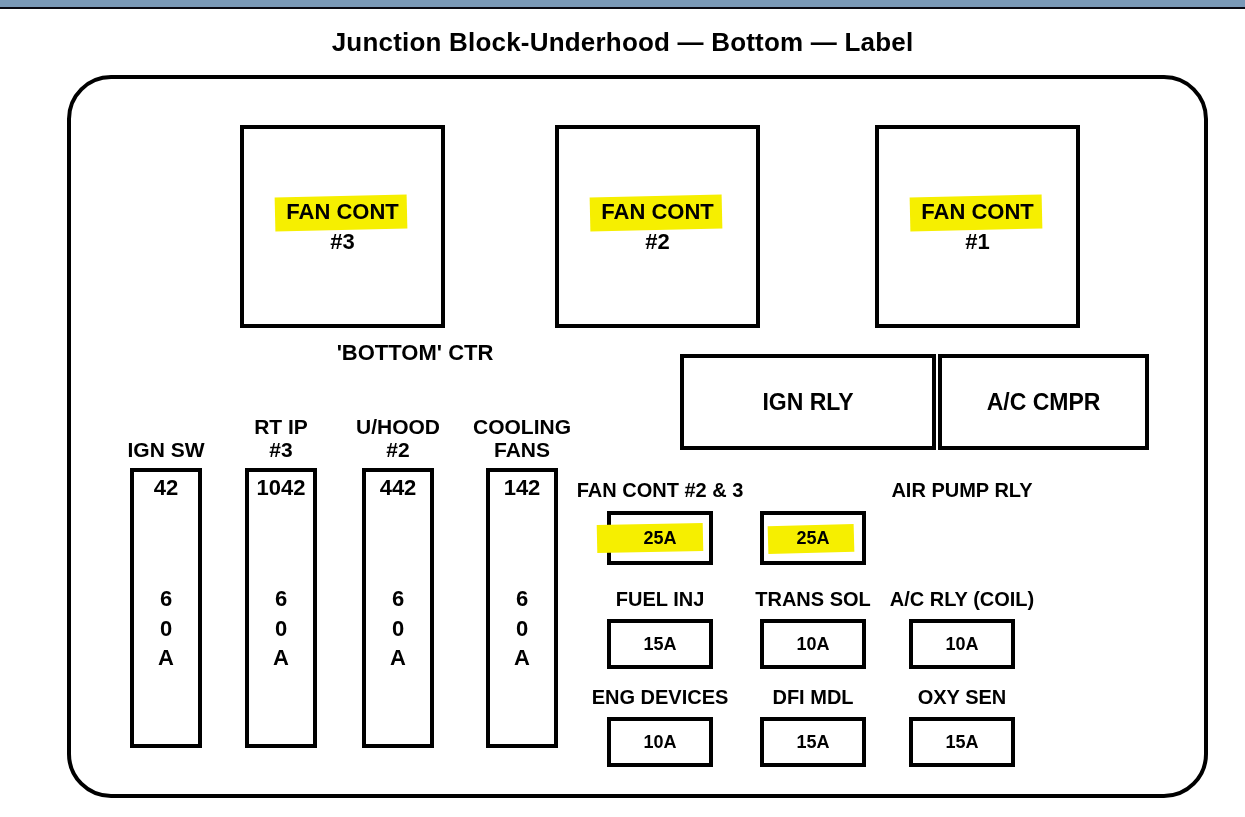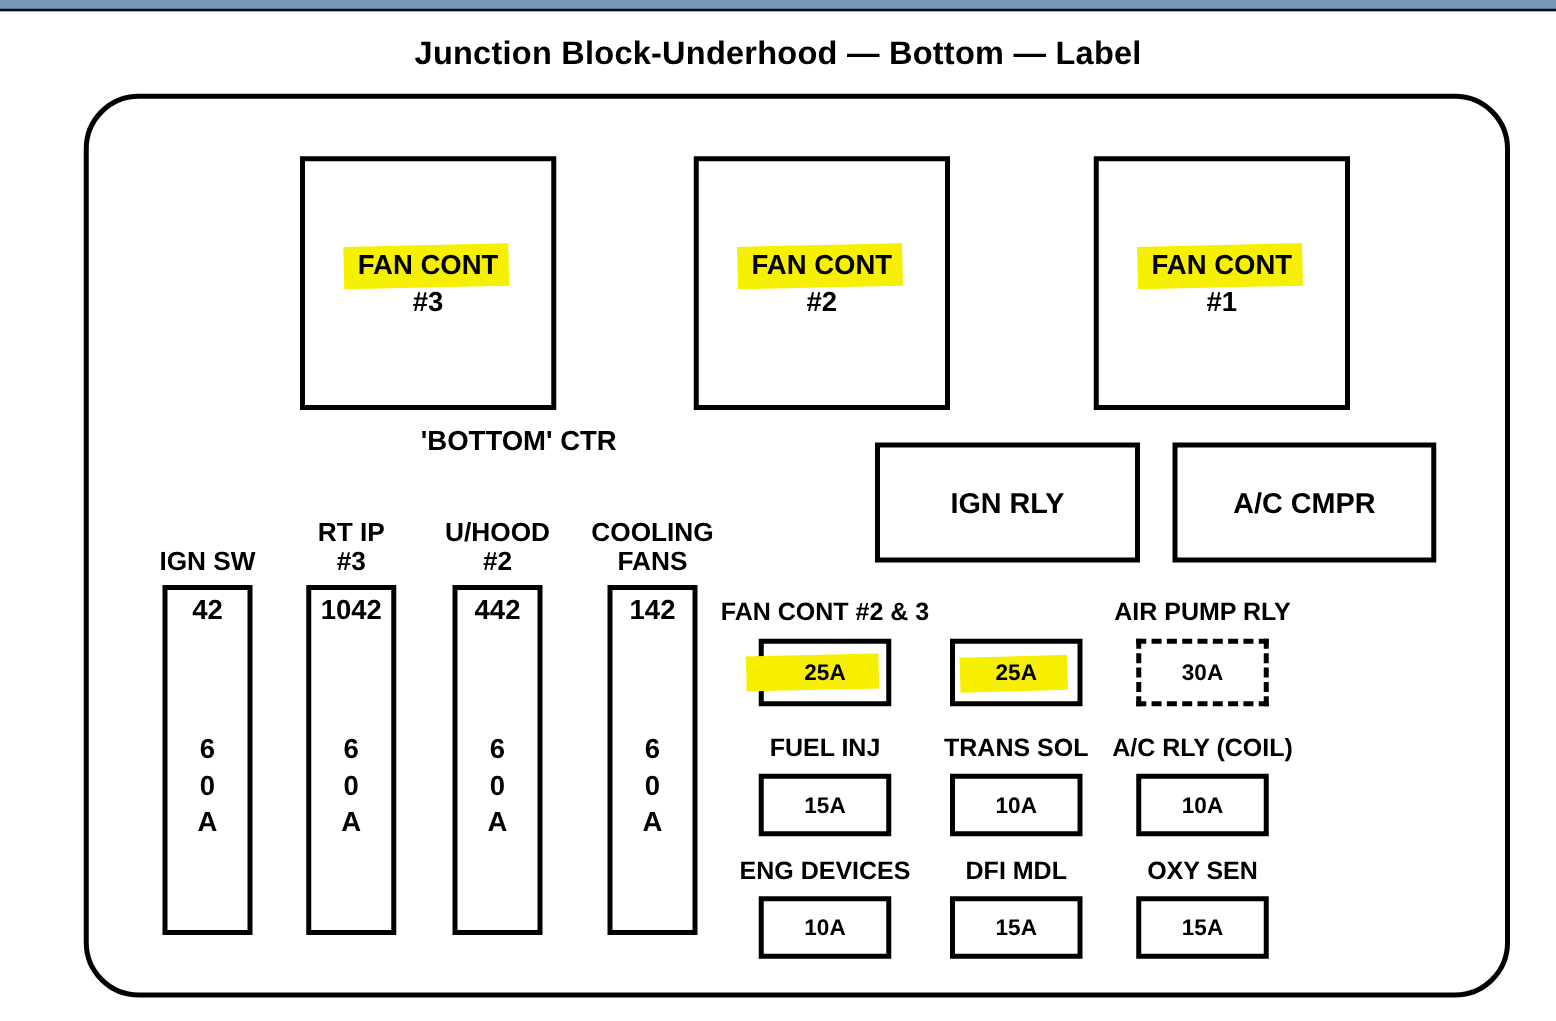--- a/index.html
+++ b/index.html
@@ -87,21 +87,21 @@
     <span class="hl"><span>FAN CONT</span></span>
     <span>#2</span>
   </div>
   <div class="sq" style="left:875px">
     <span class="hl"><span>FAN CONT</span></span>
     <span>#1</span>
   </div>
 
   <div class="bottom-ctr">'BOTTOM' CTR</div>
 
-  <div class="relay-box" style="left:700px;width:212px">
+  <div class="relay-box" style="left:680px;width:256px">
     <span>IGN RLY</span>
   </div>
   <div class="relay-box" style="left:938px;width:211px">
     <span>A/C CMPR</span>
   </div>
 
   <div class="maxi-label" style="left:91px">
     <span>IGN SW</span>
   </div>
   <div class="maxi-label" style="left:206px">
@@ -154,23 +154,20 @@
   <div class="fuse-label" style="left:847px;top:479px">AIR PUMP RLY</div>
 
   <div class="fuse-box r1 c1">
     <div class="fuse-hl ext"></div>
     <span class="val">25A</span>
   </div>
   <div class="fuse-box r1 c2">
     <div class="fuse-hl in"></div>
     <span class="val">25A</span>
   </div>
-  <div class="fuse-box dashed r1 c3">
-    <span class="val">30A</span>
-  </div>
 
   <div class="fuse-label" style="left:545px;top:588px">FUEL INJ</div>
   <div class="fuse-label" style="left:698px;top:588px">TRANS SOL</div>
   <div class="fuse-label" style="left:847px;top:588px">A/C RLY (COIL)</div>
 
   <div class="fuse-box r2 c1">
     <span class="val">15A</span>
   </div>
   <div class="fuse-box r2 c2">
     <span class="val">10A</span>

